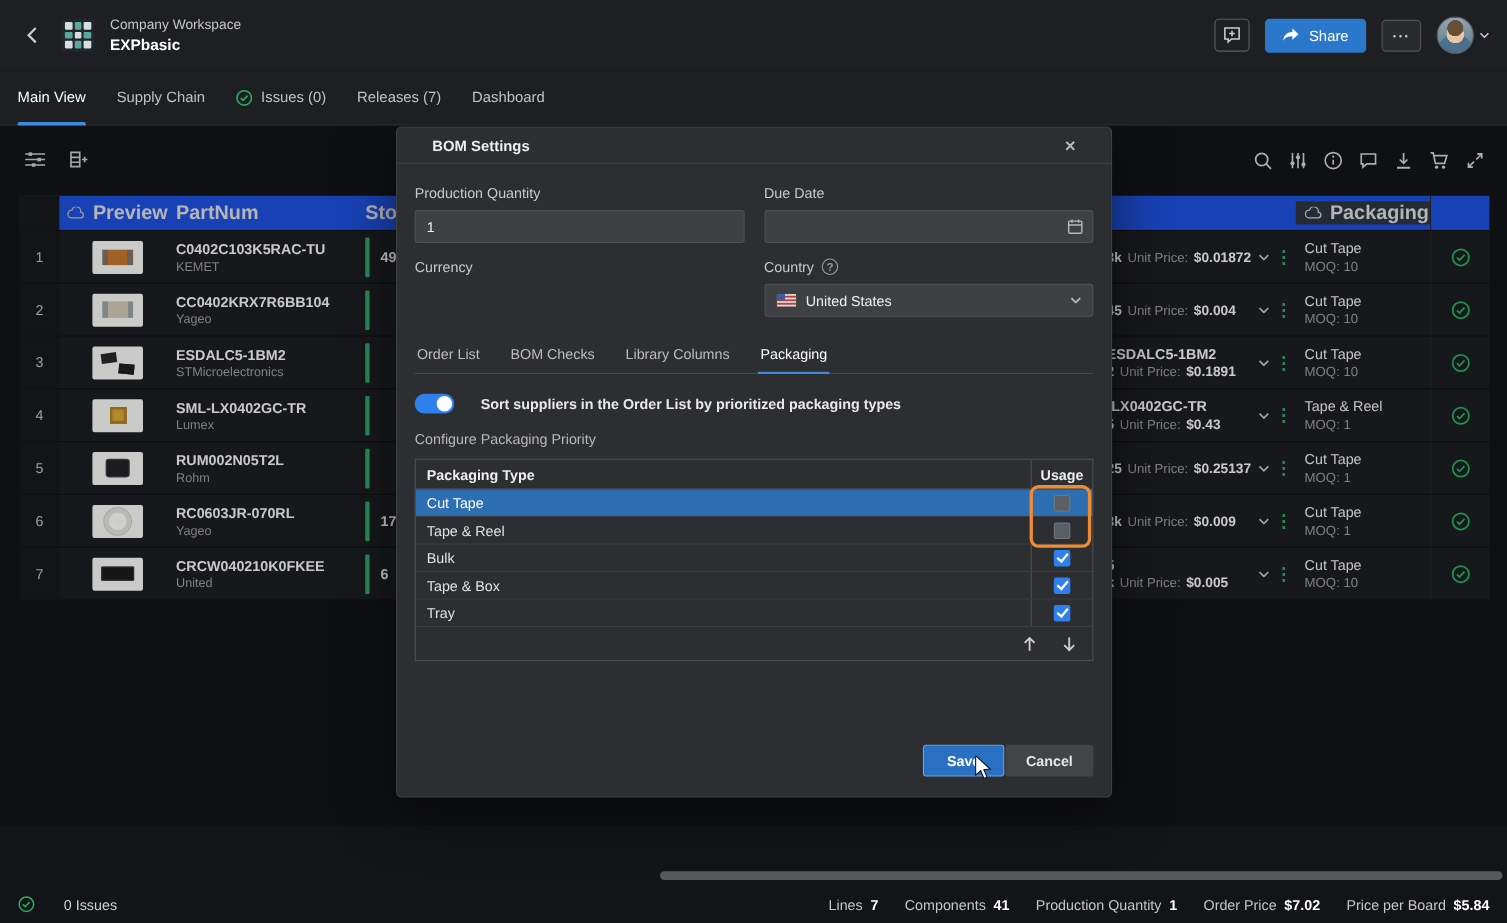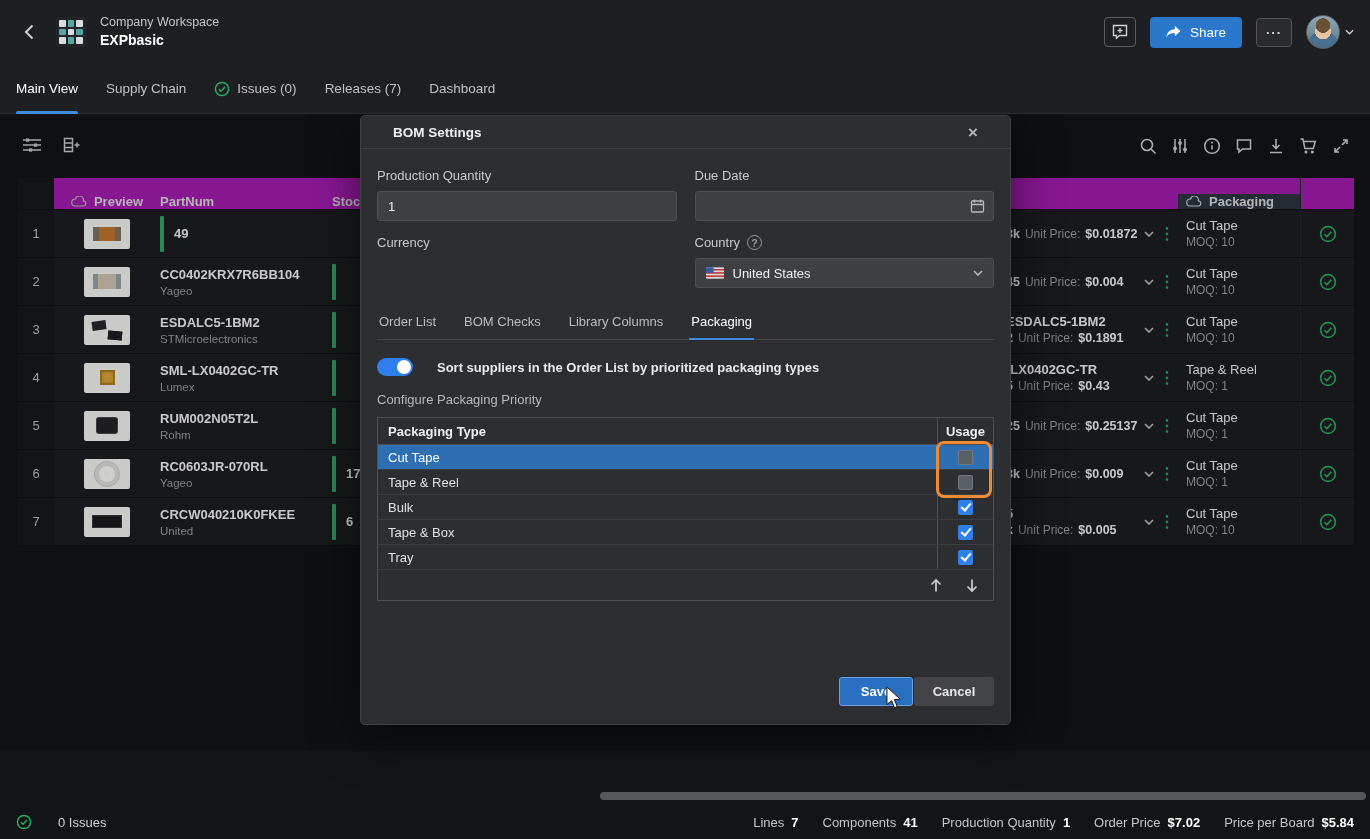--- a/index.html
+++ b/index.html
@@ -36,21 +36,21 @@
 
 
 .content{position:absolute;top:115px;left:0;right:0;bottom:34px;background:#131417}
 .dim{position:absolute;left:0;right:0;top:0;bottom:55px;background:rgba(0,0,0,.16);z-index:3;pointer-events:none}
 .tl{position:absolute;top:21px;left:22px;display:flex;gap:20px;align-items:center}
 .tr{position:absolute;top:22px;right:20px;display:flex;gap:14px;align-items:center}
 .tl > span,.tr > span{cursor:pointer;display:flex}
 
 
 .grid{position:absolute;top:63px;left:18px;width:1336px}
-.ghead{height:32px;background:#a21caf;display:flex;align-items:flex-end;font-size:13px;color:#d8d8d8;font-weight:bold;border-bottom:1px solid #121214}
+.ghead{height:32px;background:#1d4ed8;display:flex;align-items:center;font-size:18px;color:#d8d8d8;font-weight:bold;border-bottom:1px solid #121214}
 .hcell{display:flex;align-items:center;gap:7px}
 .grow{height:48px;display:flex;align-items:center;background:#1c1d21;border-bottom:1px solid #111113}
 .c-num{width:36px;align-self:stretch;display:flex;align-items:center;justify-content:center;background:#17181b;color:#bcbcbc;font-size:13px}
 .c-prev{width:106px;display:flex;align-items:center;justify-content:center}
 .thumb{width:46px;height:30px;background:#f1f1ef;border-radius:2px;position:relative}
 .thumb::after{content:"";position:absolute;inset:0;margin:auto}
 .t1::after{width:28px;height:14px;background:linear-gradient(90deg,#7d7064 0 20%,#c0732c 20% 80%,#7d7064 80%)}
 .t2::after{width:28px;height:15px;background:linear-gradient(90deg,#999fa2 0 18%,#cfc3b2 18% 82%,#999fa2 82%)}
 .t3::before{content:"";position:absolute;left:8px;top:6px;width:14px;height:9px;background:#26262b;transform:rotate(-8deg)}
 .t3::after{width:0;height:0;left:auto;right:8px;bottom:5px;top:auto;margin:0;position:absolute;border-left:14px solid #1e1e23;border-top:9px solid #1e1e23;transform:rotate(5deg)}
@@ -298,20 +298,24 @@
           <span>Packaging</span>
         </div>
         <div class="c-check"></div>
       </div>
 
       <div class="grow">
         <div class="c-num">1</div>
         <div class="c-prev">
             <div class="thumb t1"></div>
           </div>
+        <div class="c-part">
+            <div class="pn">C0402C103K5RAC-TU</div>
+            <div class="mfr">KEMET</div>
+          </div>
         <div class="c-stock">
             <span class="stockbar"></span>
             <span class="sfrag">49</span>
           </div>
         <div class="c-fill"></div>
         <div class="c-price">
 
           <div class="pl2">
               <b>3k</b>
               <span>Unit Price:</span>

